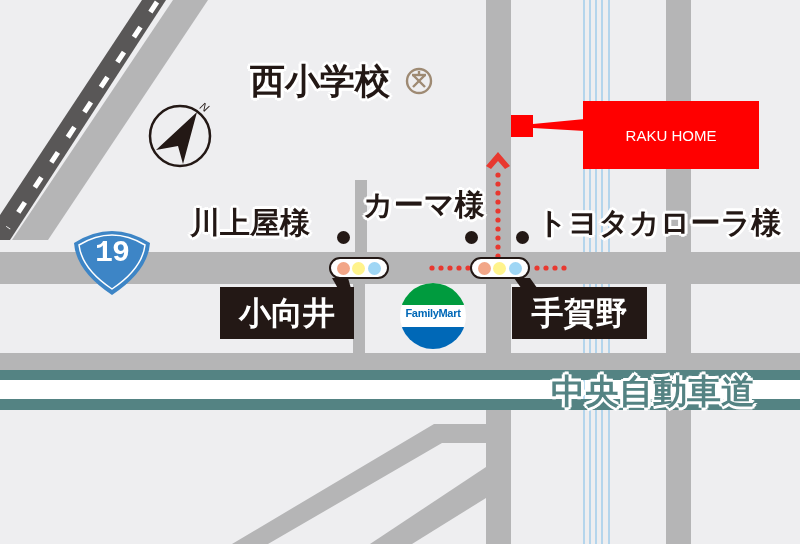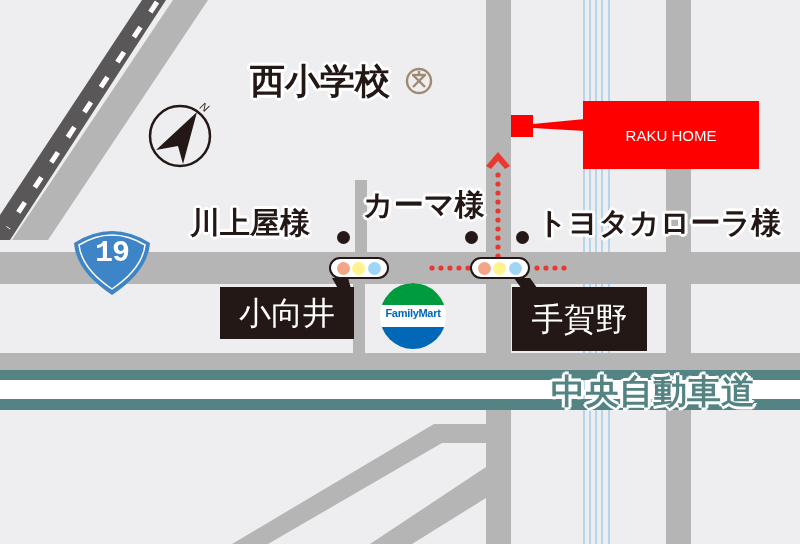--- a/index.html
+++ b/index.html
@@ -1,27 +1,27 @@
 <!DOCTYPE html>
 <html><head>
 <meta charset="utf-8">
 <style>
   html, body { margin: 0; padding: 0; }
   body { width: 800px; height: 544px; overflow: hidden; background: #eeeef0; font-family: "DejaVu Sans", "Liberation Sans", sans-serif; }
   #map { position: relative; width: 800px; height: 544px; background: #eeeef0; overflow: hidden; }
   svg.base { position: absolute; left: 0; top: 0; }
   .lbl { position: absolute; white-space: nowrap; font-weight: bold; line-height: 1; }
   .outl { color: #231815; text-shadow: 2px 0 0 #fff, -2px 0 0 #fff, 0 2px 0 #fff, 0 -2px 0 #fff, 2px 2px 0 #fff, -2px -2px 0 #fff, 2px -2px 0 #fff, -2px 2px 0 #fff, 3px 0 0 #fff, -3px 0 0 #fff, 0 3px 0 #fff, 0 -3px 0 #fff; }
-  .dark-box { position: absolute; background: #231815; color: #fff; font-weight: normal; display: flex; align-items: center; justify-content: center; line-height: 1; }
+  .dark-box { position: absolute; background: #231815; color: #fff; font-weight: bold; display: flex; align-items: center; justify-content: center; line-height: 1; }
   .raku-box { position: absolute; background: #ff0000; color: #fff; display: flex; align-items: center; justify-content: center; font-family: "Liberation Sans", sans-serif; line-height: 1; }
   .signal { position: absolute; width: 60px; height: 22px; background: #fff; border: 2px solid #231815; border-radius: 12px; box-sizing: border-box; display: flex; align-items: center; justify-content: space-around; padding: 0 5px; }
   .lamp { width: 13px; height: 13px; border-radius: 50%; }
   .dot { position: absolute; width: 13px; height: 13px; background: #231815; border-radius: 50%; }
   .route { position: absolute; }
-  .fm { position: absolute; width: 66px; height: 66px; border-radius: 50%; overflow: hidden; background: #fff; }
+  .fm { position: absolute; width: 66px; height: 66px; border-radius: 50%; overflow: hidden; background: #fff; margin-left: 20px; }
   .fm .top { position: absolute; left: 0; top: 0; width: 100%; height: 22px; background: #009b3e; }
   .fm .bot { position: absolute; left: 0; bottom: 0; width: 100%; height: 22px; background: #0068b7; }
   .fm .txt { position: absolute; left: 0; top: 24px; width: 100%; text-align: center; font-family: "Liberation Sans", sans-serif; font-weight: bold; font-size: 11px; color: #0068b7; letter-spacing: -0.3px; }
 </style>
 </head>
 <body>
 
 <div id="map">
 
   <svg class="base" width="800" height="544" viewBox="0 0 800 544">
@@ -136,21 +136,21 @@
 
   <div class="lbl" style="left:551px;top:374px;font-size:34px;color:#548383;text-shadow:2px 0 0 #fff,-2px 0 0 #fff,0 2px 0 #fff,0 -2px 0 #fff,2px 2px 0 #fff,-2px -2px 0 #fff,3px 0 0 #fff,-3px 0 0 #fff,0 3px 0 #fff,0 -3px 0 #fff;">中央自動車道</div>
 
   <div class="raku-box" style="left:583px;top:101px;width:176px;height:68px;font-size:15px;">
     <span>RAKU HOME</span>
   </div>
 
   <div class="dark-box" style="left:220px;top:287px;width:134px;height:52px;font-size:32px;">
     <span>小向井</span>
   </div>
-  <div class="dark-box" style="left:512px;top:287px;width:135px;height:64px;font-size:32px;">
+  <div class="dark-box" style="left:512px;top:287px;width:135px;height:52px;font-size:32px;">
     <span>手賀野</span>
   </div>
 
   <div class="signal" style="left:329px;top:257px;">
     <span class="lamp" style="background:#f2a687;"></span>
     <span class="lamp" style="background:#fff38c;"></span>
     <span class="lamp" style="background:#9fd6f5;"></span>
   </div>
   <div class="signal" style="left:470px;top:257px;">
     <span class="lamp" style="background:#f2a687;"></span>

